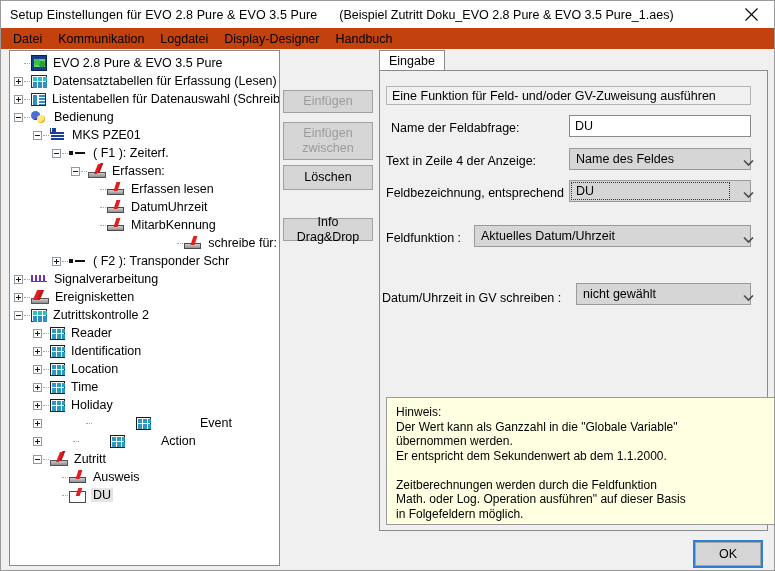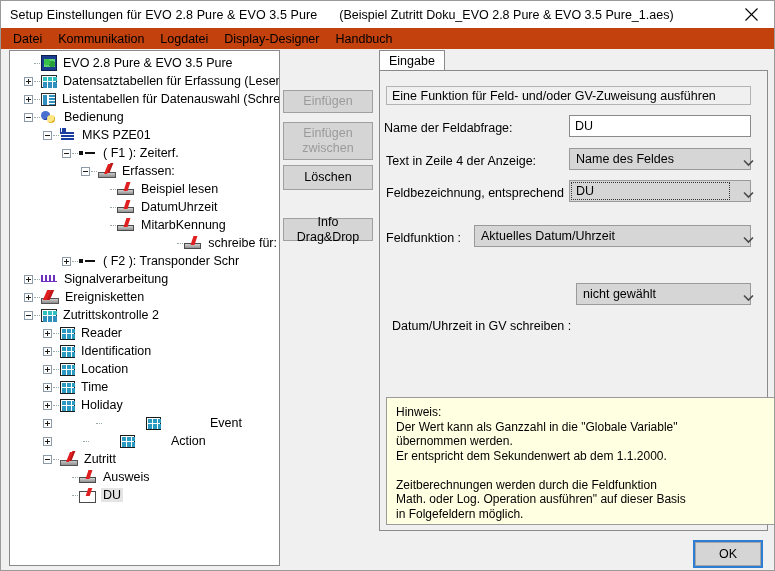--- a/index.html
+++ b/index.html
@@ -62,21 +62,21 @@
     color: #000;
   }
 
   
   #tree-panel {
     position: absolute; left: 8px; top: 49px;
     width: 271px; height: 516px;
     background: #ffffff;
     border: 1px solid #8a8a8a;
     overflow: hidden;
-    padding: 3px 0 0 12px;
+    padding: 3px 0 0 2px;
   }
   .tnode {
     position: relative;
     height: 18px;
     display: flex; align-items: center;
     white-space: nowrap;
     font-size: 12.5px;
     cursor: default;
   }
   .tlabel { margin-left: 4px; padding: 0 2px; }
@@ -354,21 +354,21 @@
       <div class="tnode" style="padding-left: 59px;">
         <span class="exp"></span>
         <span class="dots"></span>
         <span class="ic ic-erf"></span>
         <span class="tlabel">Erfassen:</span>
       </div>
       <div class="tnode" style="padding-left: 78px;">
         <span class="exp-spacer"></span>
         <span class="dots"></span>
         <span class="ic ic-leaf"></span>
-        <span class="tlabel">Beispiel lesen</span>
+        <span class="tlabel">Erfassen lesen</span>
       </div>
       <div class="tnode" style="padding-left: 78px;">
         <span class="exp-spacer"></span>
         <span class="dots"></span>
         <span class="ic ic-leaf"></span>
         <span class="tlabel">DatumUhrzeit</span>
       </div>
       <div class="tnode" style="padding-left: 78px;">
         <span class="exp-spacer"></span>
         <span class="dots"></span>
@@ -476,21 +476,21 @@
   </div>
 
   <div id="tab-strip">
     <div id="tab-eingabe">Eingabe</div>
   </div>
 
   <div id="form-panel">
 
     <div id="info-strip">Eine Funktion für Feld- und/oder GV-Zuweisung ausführen</div>
 
-    <div class="row-label" style="left:4px; top:50px;">Name der Feldabfrage:</div>
+    <div class="row-label" style="left:11px; top:50px;">Name der Feldabfrage:</div>
     <div class="tfield" style="left:189px; top:44px; width:182px;">DU</div>
 
     <div class="row-label" style="left:6px; top:83px;">Text in Zeile 4 der Anzeige:</div>
     <div class="combo" style="left:189px; top:77px; width:182px;">
       <span>Name des Feldes</span>
       <span class="arrow">
         <svg width="11" height="8" viewBox="0 0 11 8">
             <polyline points="1,1.5 5.5,6 10,1.5" fill="none" stroke="#4a4a4a" stroke-width="1.6"></polyline>
           </svg>
       </span>
@@ -510,21 +510,21 @@
     <div class="row-label" style="left:6px; top:160px;">Feldfunktion :</div>
     <div class="combo" style="left:94px; top:154px; width:277px;">
       <span>Aktuelles Datum/Uhrzeit</span>
       <span class="arrow">
         <svg width="11" height="8" viewBox="0 0 11 8">
             <polyline points="1,1.5 5.5,6 10,1.5" fill="none" stroke="#4a4a4a" stroke-width="1.6"></polyline>
           </svg>
       </span>
     </div>
 
-    <div class="row-label" style="left:12px; top:220px;margin-top:28px;">Datum/Uhrzeit in GV schreiben :</div>
+    <div class="row-label" style="left:2px; top:220px;">Datum/Uhrzeit in GV schreiben :</div>
     <div class="combo" style="left:196px; top:212px; width:175px;">
       <span>nicht gewählt</span>
       <span class="arrow">
         <svg width="11" height="8" viewBox="0 0 11 8">
             <polyline points="1,1.5 5.5,6 10,1.5" fill="none" stroke="#4a4a4a" stroke-width="1.6"></polyline>
           </svg>
       </span>
     </div>
 
     <div id="hint-box">Hinweis:

